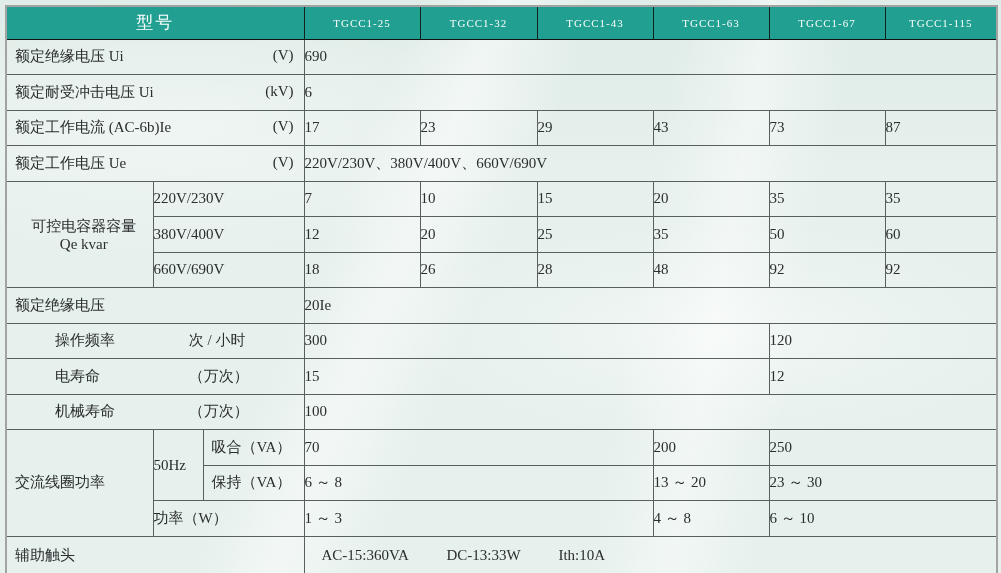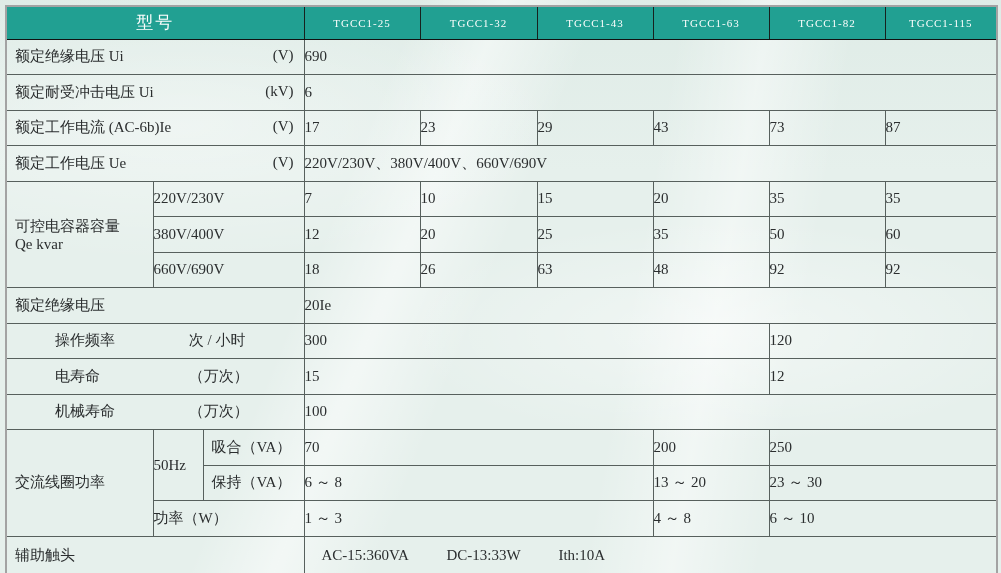--- a/index.html
+++ b/index.html
@@ -39,21 +39,21 @@
     color:#fdfefd;
     border-color:#17211e;
     border-bottom-color:#111;
   }
   th.model-th{font-size:17px;letter-spacing:2px;}
   th.col-th{font-size:11px;letter-spacing:1px;}
   .l{text-align:left;padding-left:8px;}
   .c{}
   .unit{float:right;padding-right:10px;}
   .w130{display:inline-block;width:130px;margin-left:40px;}
-  .two-line{line-height:1.25;padding-top:2px;}
+  .two-line{line-height:1.25;padding-top:2px;text-align:center;}
   .two-line div{white-space:nowrap;}
   .aux-val span{margin:0 17px;}
 </style>
 </head>
 <body>
 
 <table class="spec">
   <colgroup>
     <col style="width:147px">
       <col style="width:50px">
@@ -66,21 +66,21 @@
       <col style="width:112px">
   </colgroup>
 
   <tbody>
       <tr class="hdr">
     <th class="teal model-th" colspan="3">型号</th>
     <th class="teal col-th">TGCC1-25</th>
     <th class="teal col-th">TGCC1-32</th>
     <th class="teal col-th">TGCC1-43</th>
     <th class="teal col-th">TGCC1-63</th>
-    <th class="teal col-th">TGCC1-82</th>
+    <th class="teal col-th">TGCC1-67</th>
     <th class="teal col-th">TGCC1-115</th>
   </tr>
 
   <tr>
     <td class="l" colspan="3">
       <span class="unit">(V)</span>
       <span>额定绝缘电压  Ui</span>
     </td>
     <td class="c" colspan="6">690</td>
   </tr>
@@ -133,21 +133,21 @@
     <td class="c">20</td>
     <td class="c">25</td>
     <td class="c">35</td>
     <td class="c">50</td>
     <td class="c">60</td>
   </tr>
   <tr>
     <td class="c" colspan="2">660V/690V</td>
     <td class="c">18</td>
     <td class="c">26</td>
-    <td class="c">63</td>
+    <td class="c">28</td>
     <td class="c">48</td>
     <td class="c">92</td>
     <td class="c">92</td>
   </tr>
 
   <tr>
     <td class="l" colspan="3">额定绝缘电压</td>
     <td class="c" colspan="6">20Ie</td>
   </tr>
 

